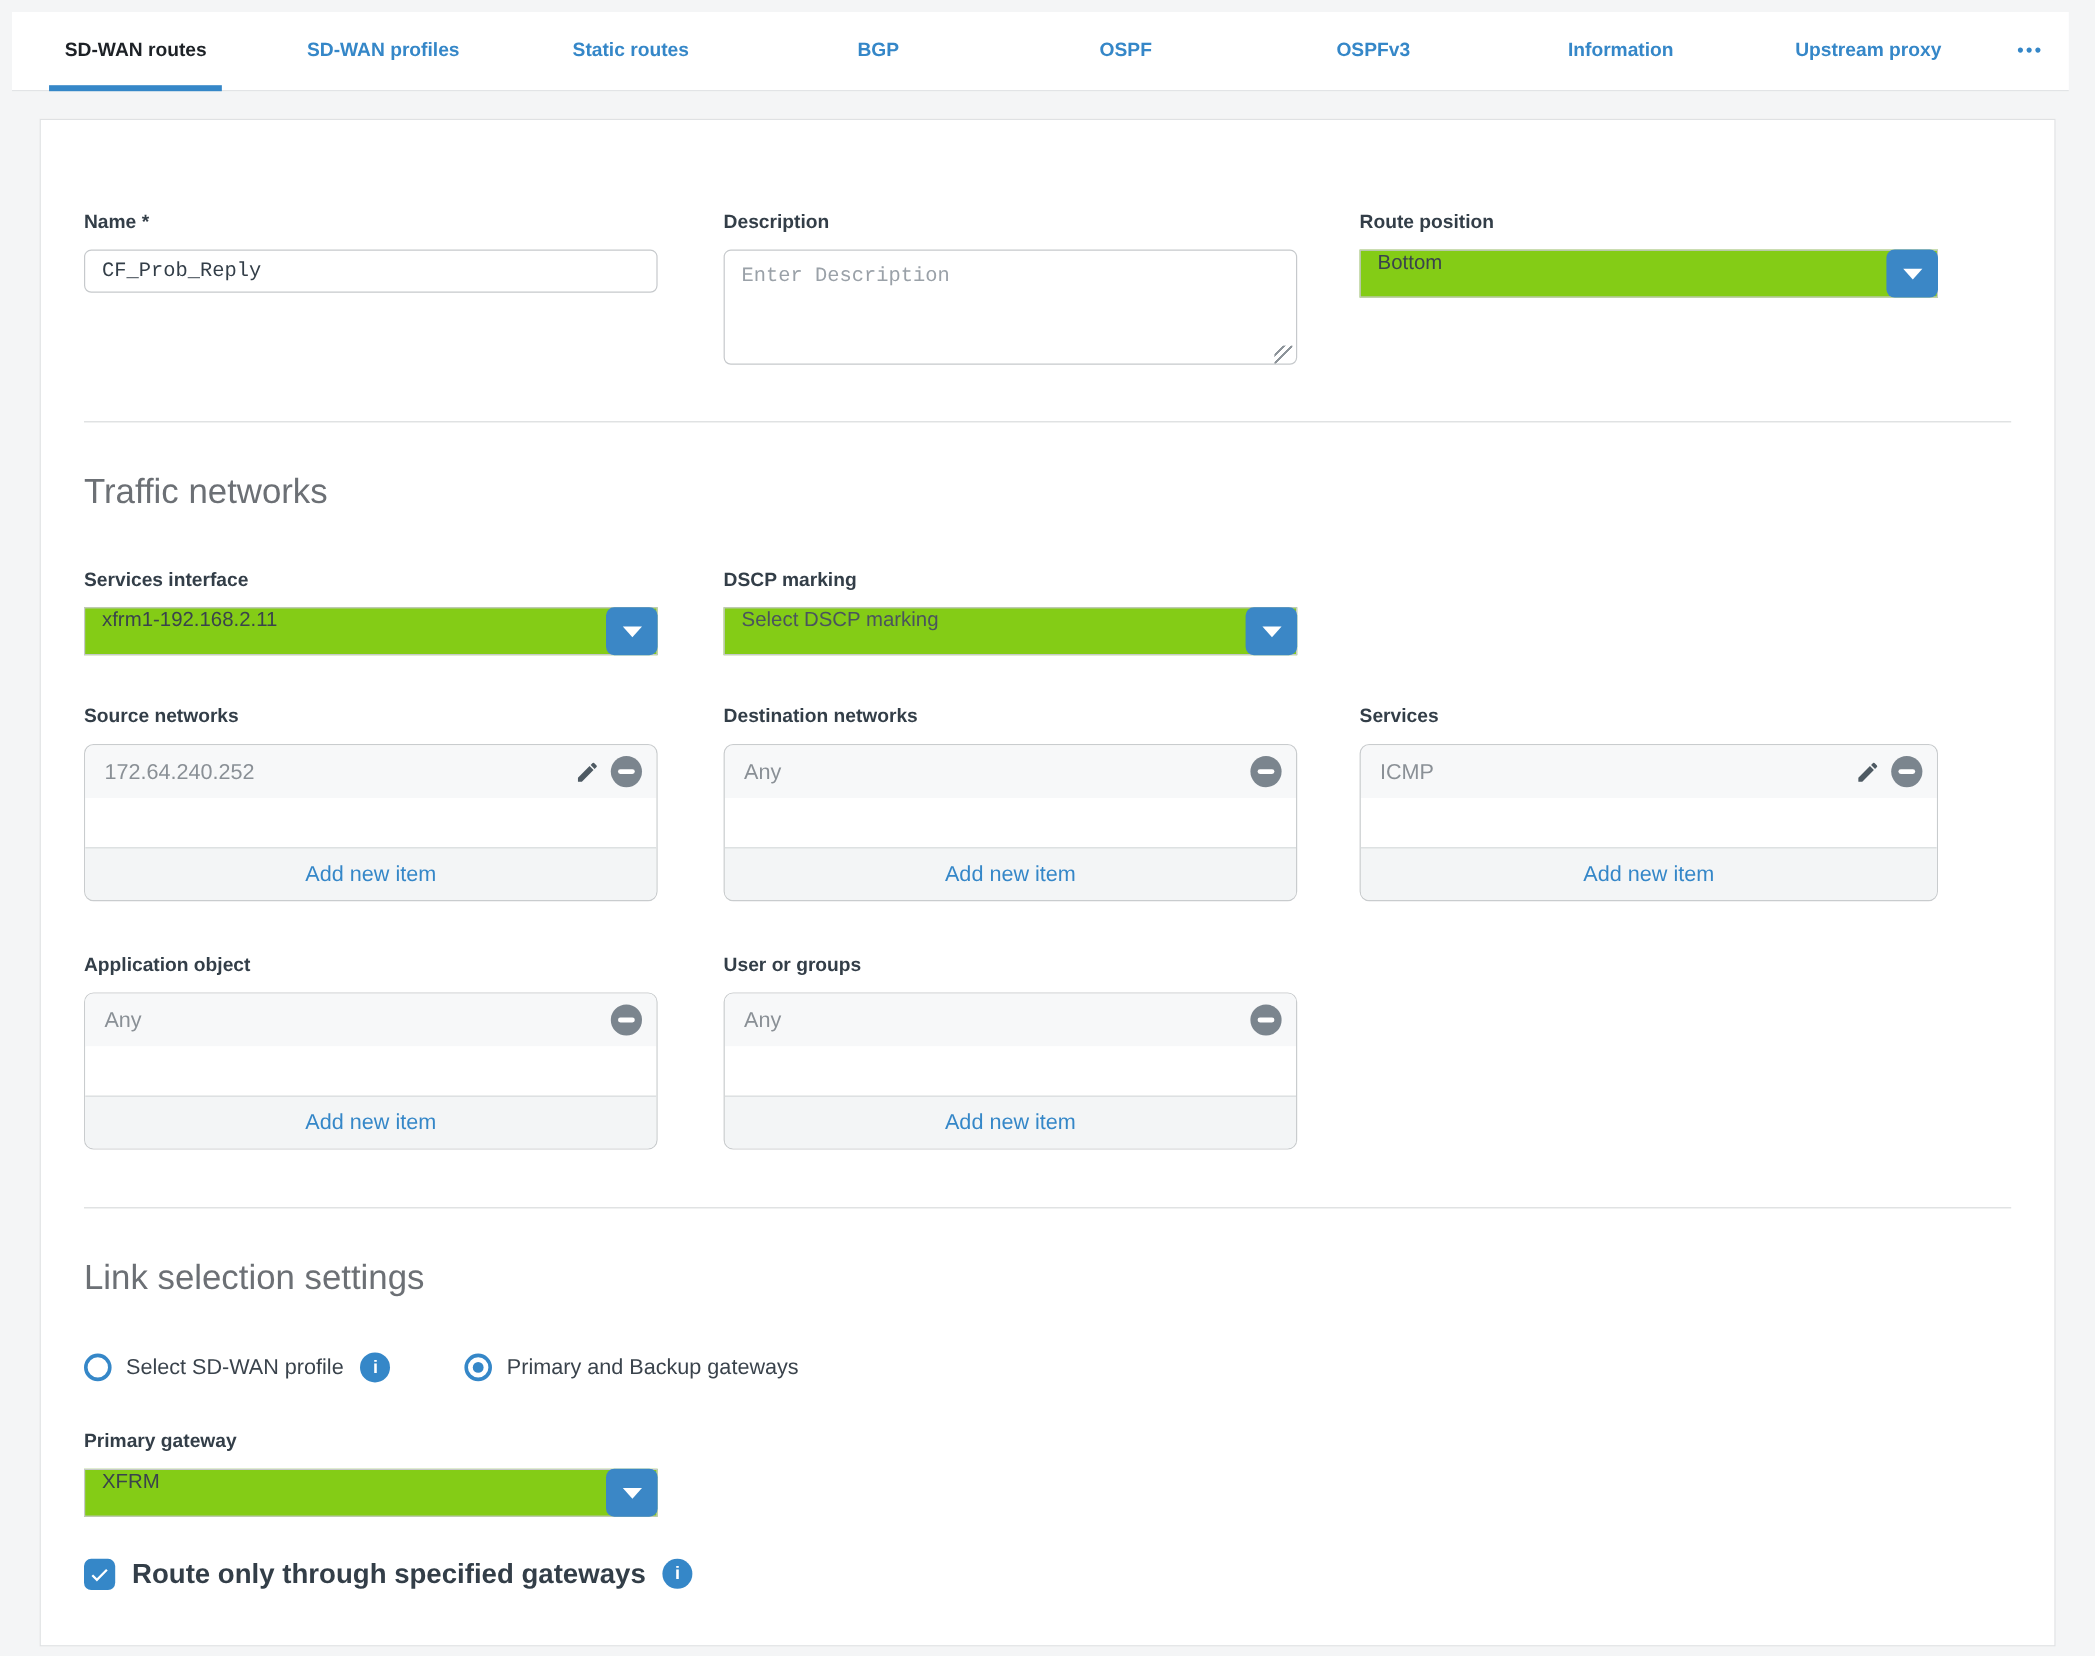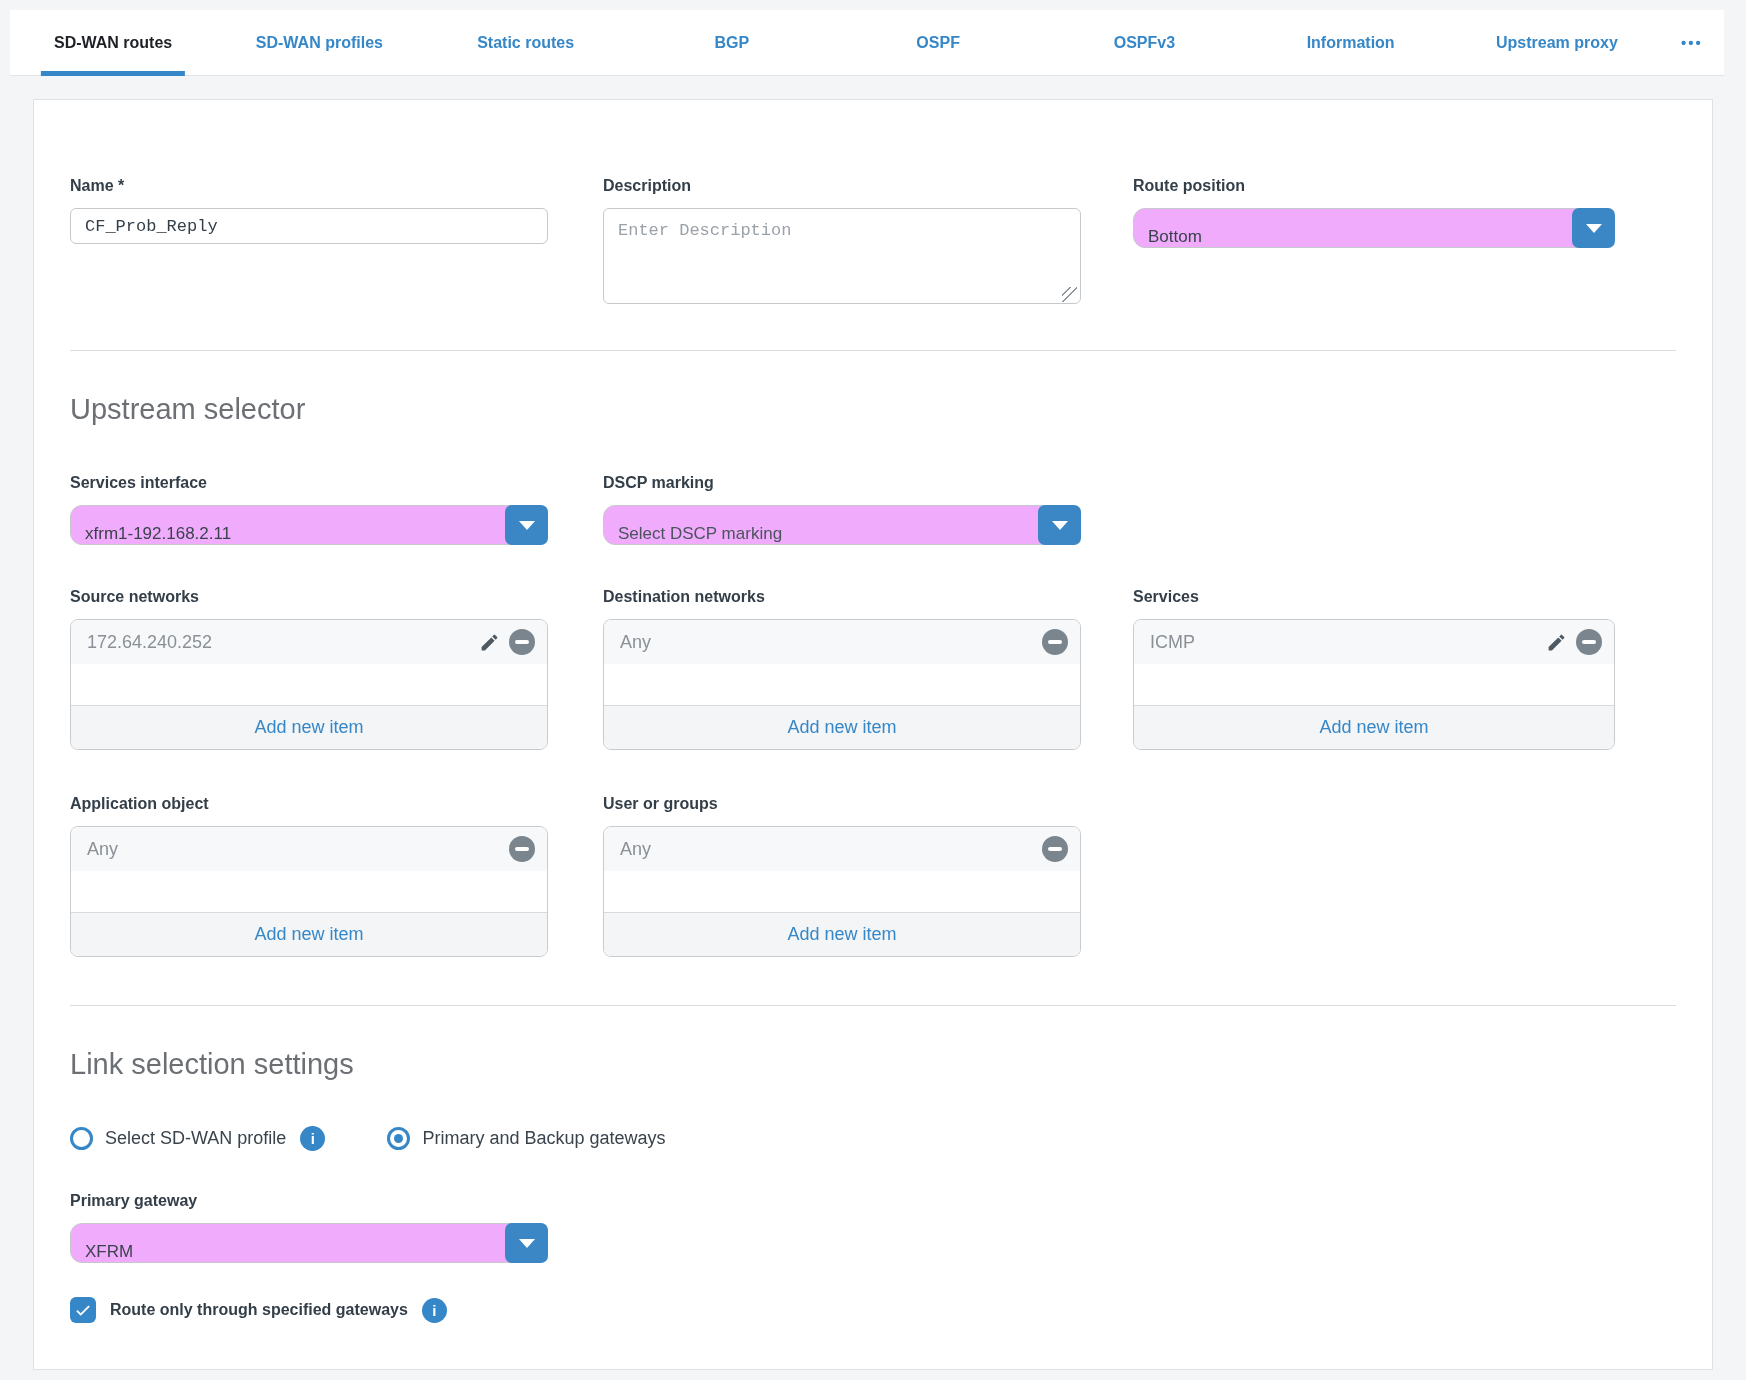--- a/index.html
+++ b/index.html
@@ -54,21 +54,21 @@
   textarea::placeholder { color:#9aa1a8; }
   .grip {
     position:absolute; right:4px; bottom:6px; width:15px; height:15px; cursor:nwse-resize;
     background:
       linear-gradient(135deg, transparent 0 5px, #8d949a 5px 6.5px,
                       transparent 6.5px 10px, #8d949a 10px 11.5px, transparent 11.5px);
   }
   
   .select {
     position:relative; width:100%; height:40px; border:1px solid #c6c9cc;
-    background:#f0abfc; border-radius:12px; display:flex; align-items:flex-end;
+    background:#84cc16; border-radius:0; display:flex; align-items:flex-start;
     padding:0 56px 0 14px; cursor:pointer;
   }
   .sel-val { font-size:17px; color:#3a434c; white-space:nowrap; overflow:hidden; }
   .sel-val.ph { color:#4a545d; }
   .ddbtn {
     position:absolute; top:-1px; right:-1px; bottom:-1px; width:43px;
     background:#3b87c6; border-radius:7px; display:flex; align-items:center; justify-content:center;
   }
   .caret {
     width:0; height:0; border-left:8px solid transparent;
@@ -118,21 +118,21 @@
     margin-left:14px; flex:0 0 auto;
   }
   .gap62 { width:62px; }
   
   .checkbox-row { display:flex; align-items:center; }
   .checkbox {
     width:26px; height:26px; border-radius:6px; background:#3587c8;
     display:flex; align-items:center; justify-content:center; cursor:pointer; flex:0 0 auto;
   }
   .checkbox svg { width:18px; height:18px; fill:#fff; }
-  .checkbox-label { font-size:16px; font-weight:700; color:#333e48; margin-left:14px; }
+  .checkbox-label { font-size:23px; font-weight:700; color:#333e48; margin-left:14px; }
 </style>
 </head>
 <body>
 
 <div class="tabbar">
   <div class="tab active">
       <span>SD-WAN routes</span>
     </div>
   <div class="tab">
       <span>SD-WAN profiles</span>
@@ -180,21 +180,21 @@
         <span class="sel-val">Bottom</span>
         <span class="ddbtn">
             <span class="caret"></span>
           </span>
       </div>
     </div>
   </div>
 
   <hr class="divider">
 
-  <h2 class="section-title">Upstream selector</h2>
+  <h2 class="section-title">Traffic networks</h2>
 
   <div class="row mt46">
     <div class="col c1">
       <label class="fld">Services interface</label>
       <div class="select">
         <span class="sel-val">xfrm1-192.168.2.11</span>
         <span class="ddbtn">
             <span class="caret"></span>
           </span>
       </div>

